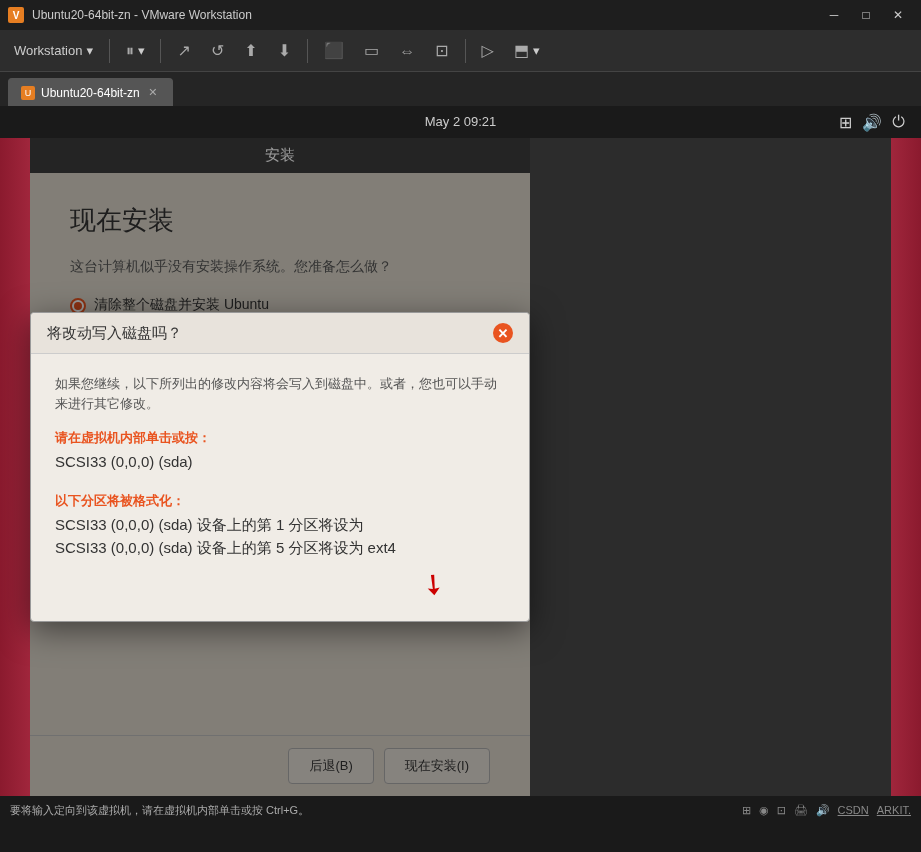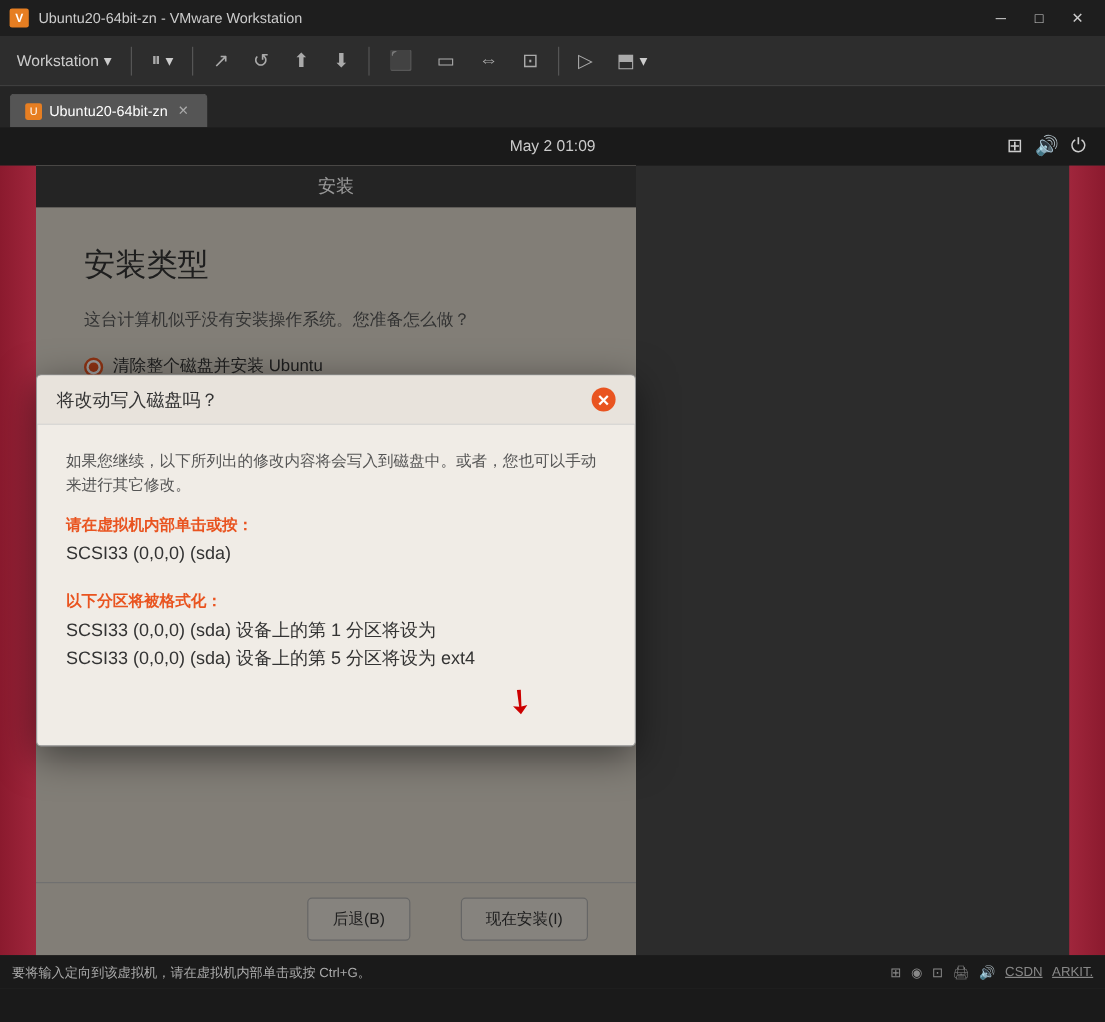--- a/index.html
+++ b/index.html
@@ -268,21 +268,20 @@
       border-top: 1px solid #bbb;
     }
     .nav-btn {
       padding: 8px 20px;
       border: 1px solid #aaa;
       background: #e0dbd3;
       font-size: 13px;
       cursor: pointer;
       border-radius: 4px;
       color: #333;
-      margin-left: 32px;
     }
 
     
     .status-bar {
       height: 28px;
       background: #1a1a1a;
       display: flex;
       align-items: center;
       padding: 0 10px;
       color: #aaa;
@@ -487,41 +486,41 @@
     <button class="tab-close">✕</button>
   </div>
 </div>
 
 <div class="vm-area" style="height: 718px; position: relative;">
 
   <div class="vm-top-bar" style="position:relative;height:32px;">
     <div style="position:absolute;left:50%;transform:translateX(-50%);color:#ccc;font-size:13px;top:50%;margin-top:-8px;">
       <span>May 2</span>
       <span> </span>
-      <span>01:09</span>
+      <span>09:21</span>
     </div>
     <div class="vm-top-icons">
       <span style="color:#ccc;cursor:pointer;">⊞</span>
       <span style="color:#ccc;cursor:pointer;">🔊</span>
       <span style="color:#ccc;cursor:pointer;">⏻</span>
     </div>
   </div>
 
   <div style="position:relative;display:flex;height:calc(718px - 32px - 28px);">
 
     <div class="side-deco-left"></div>
 
     <div class="installer-wrapper">
 
       <div class="installer-header">
         <span>安装</span>
       </div>
 
       <div class="installer-body" style="padding-bottom:60px;">
-        <h1 class="installer-title">安装类型</h1>
+        <h1 class="installer-title">现在安装</h1>
         <p class="installer-question">这台计算机似乎没有安装操作系统。您准备怎么做？</p>
 
         <div class="radio-option">
           <div class="radio-dot selected"></div>
           <div>
             <div class="radio-label">清除整个磁盘并安装 Ubuntu</div>
             <div class="radio-warning">注意：这会删除所有系统里面的全部程序、文档、照片、音乐和其他文件。</div>
             <div class="features-row">
               <button class="feature-btn">Advanced features...</button>
               <button class="feature-btn">None selected</button>

